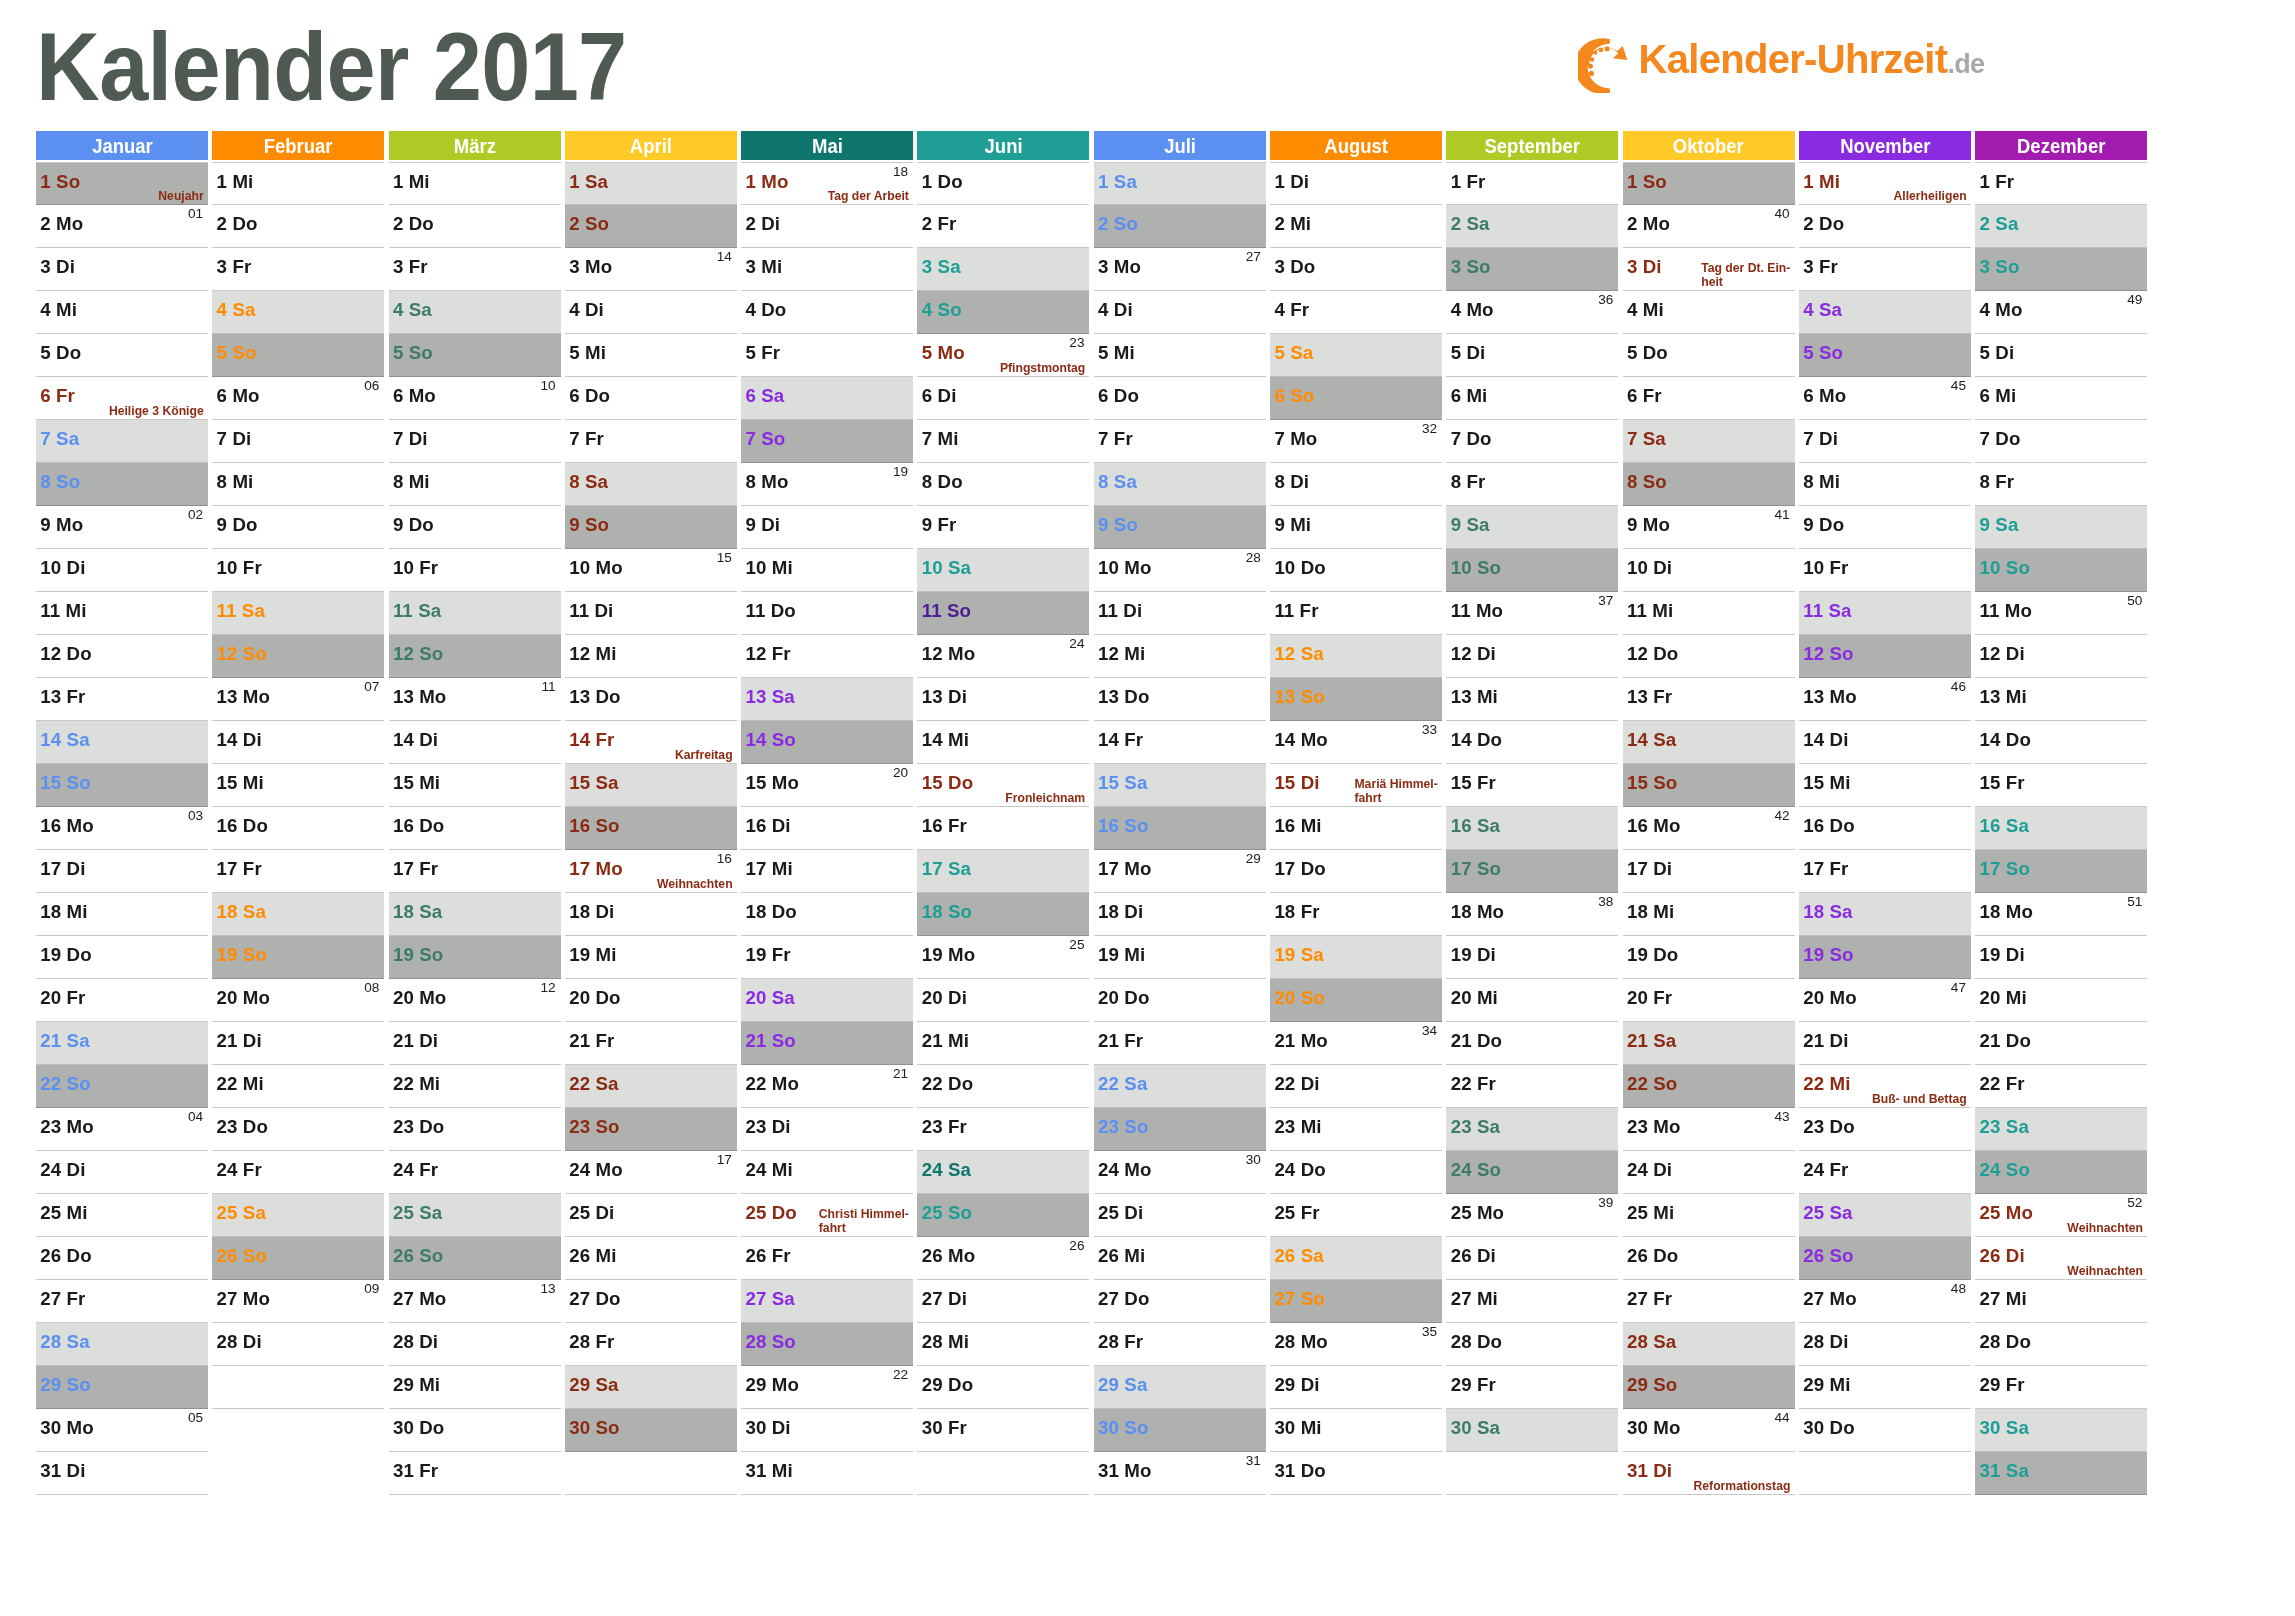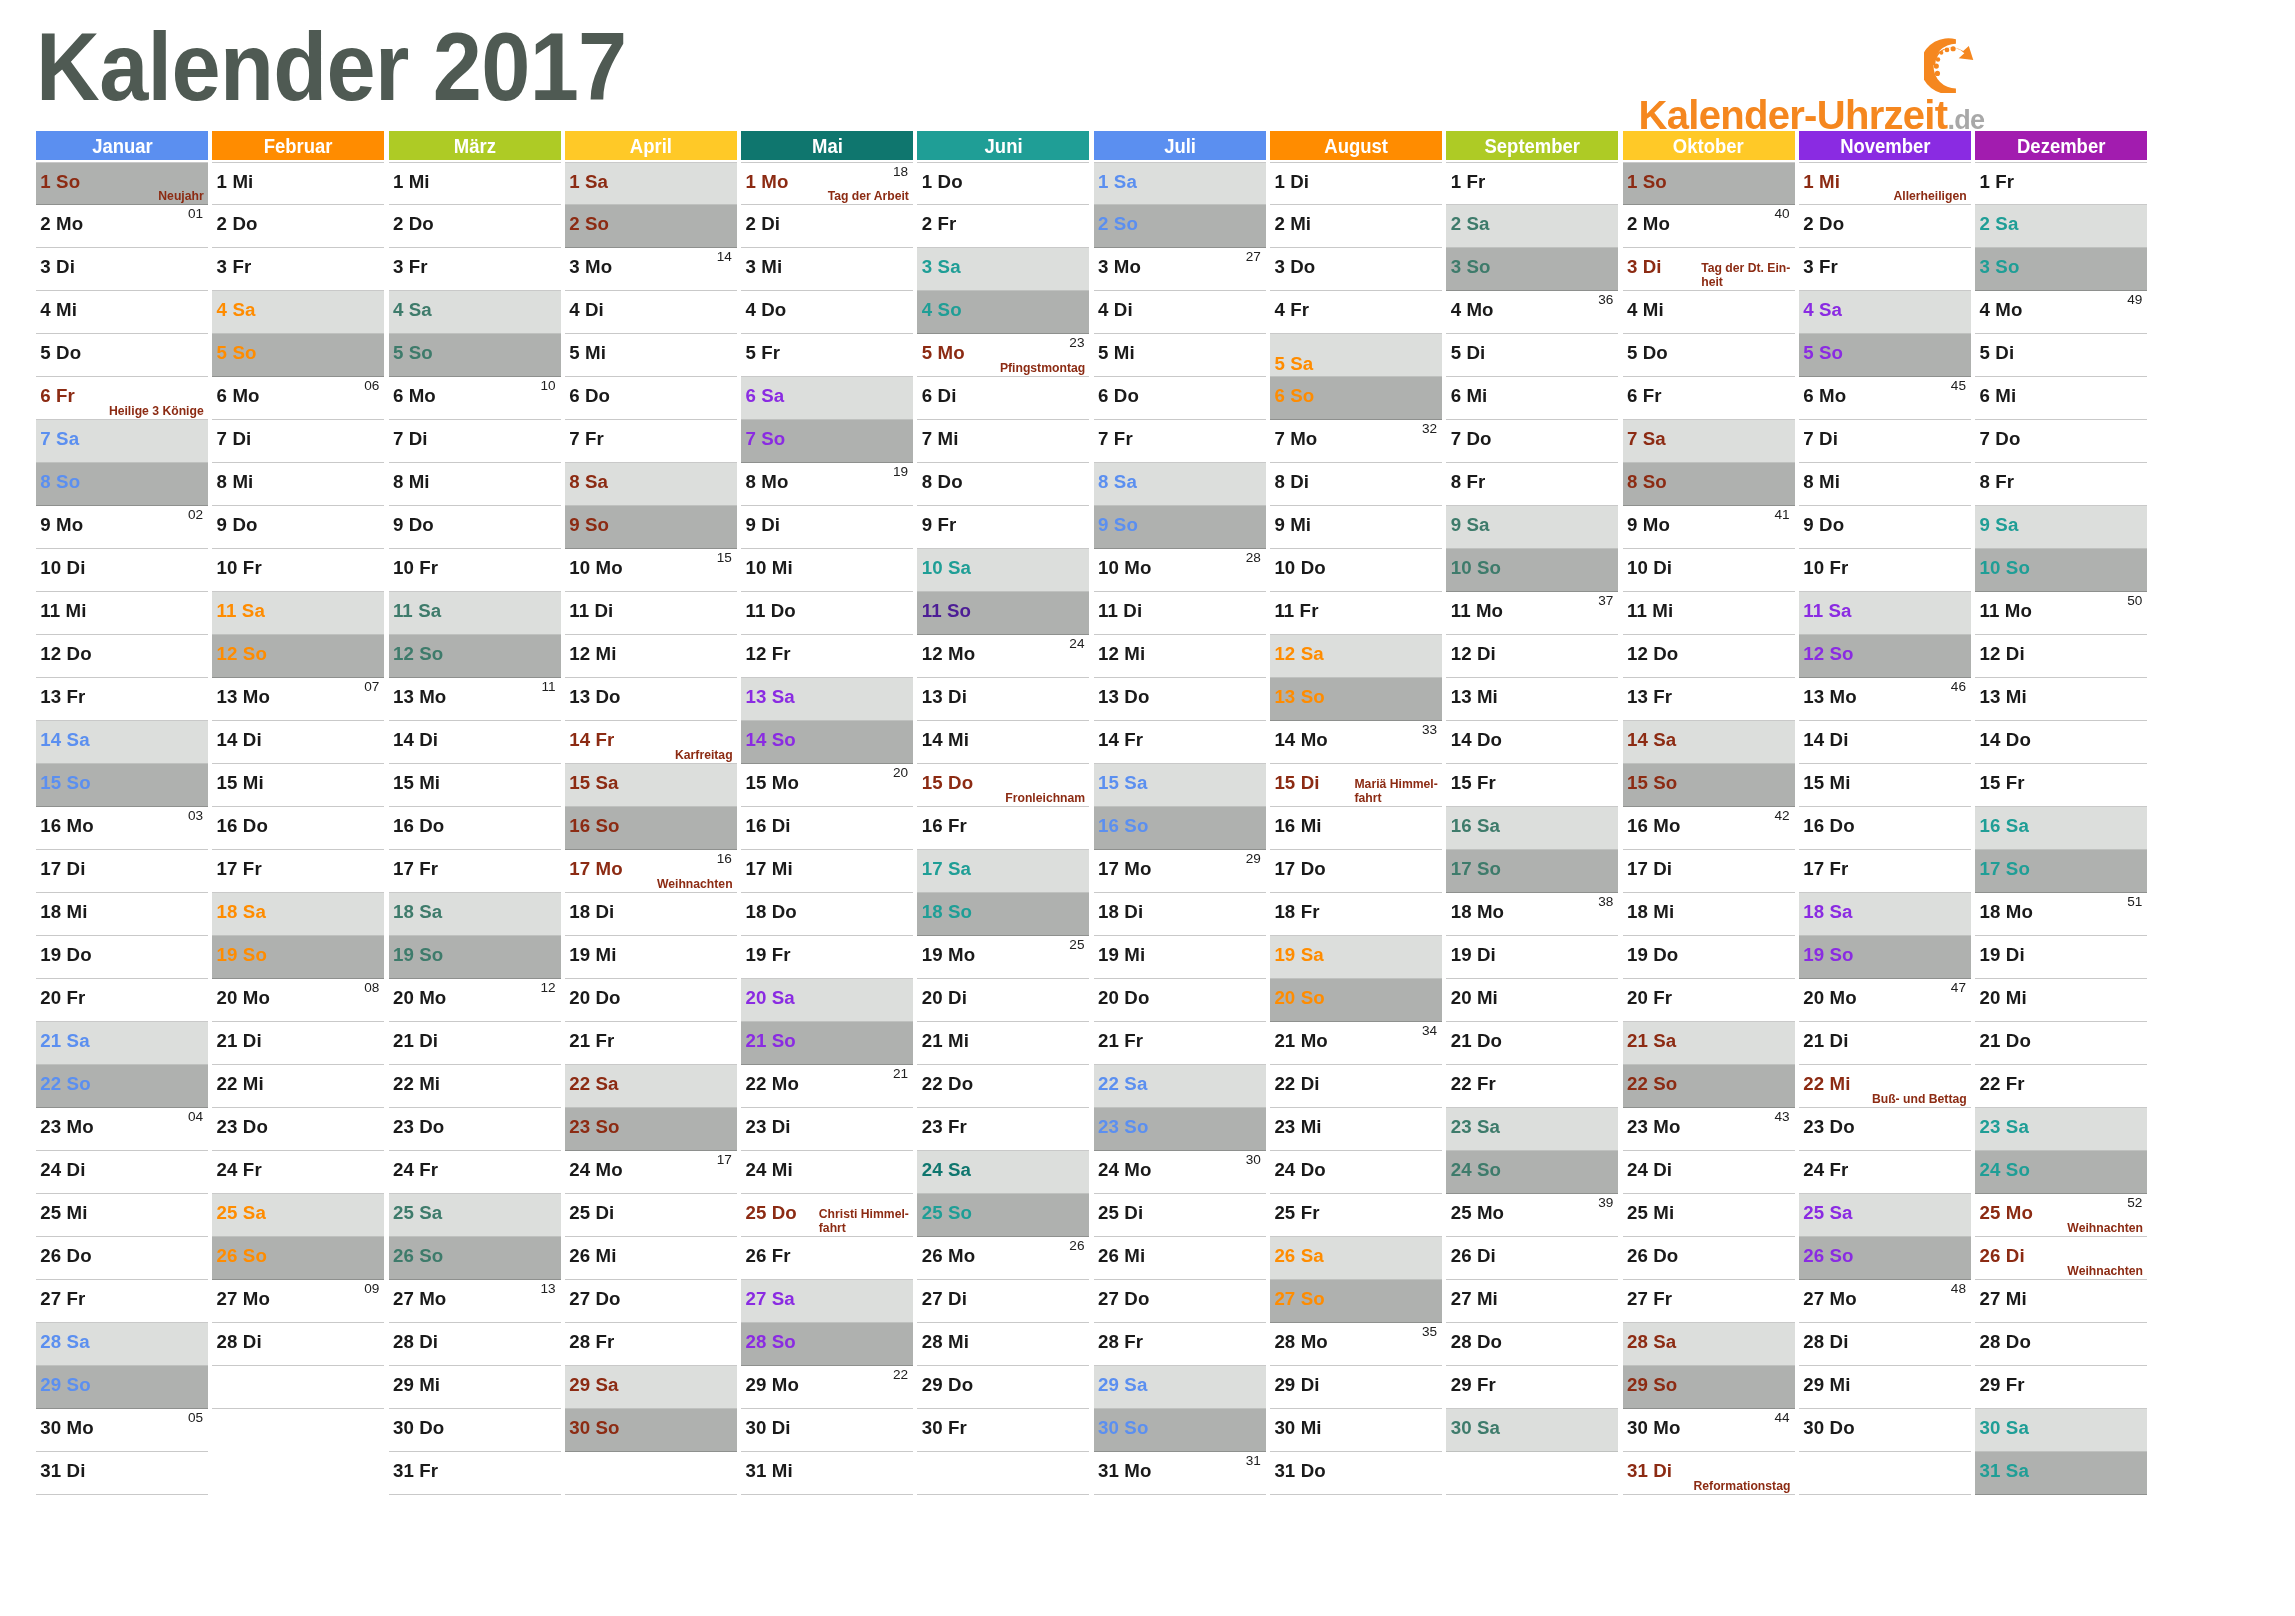--- a/index.html
+++ b/index.html
@@ -25,21 +25,21 @@
     font-size: 96px;
     font-weight: bold;
     color: #4F5A53;
     letter-spacing: -0.7px;
     line-height: 1;
     margin-top: 18.7px;
     white-space: nowrap;
     transform: scaleX(0.92);
     transform-origin: left top;
   }
-  .brand { display: flex; align-items: flex-end; margin-top: 37px; padding-right: 5.7px; flex-direction: column; }
+  .brand { display: flex; align-items: flex-start; margin-top: 37px; padding-right: 5.7px; }
   .brand-mark { width: 56px; height: 56px; flex: 0 0 56px; margin-right: 4.3px; }
   .brand-text { font-size: 40px; font-weight: bold; color: #9D9D9D; letter-spacing: -0.7px; white-space: nowrap; }
   .brand-text .accent { color: #F5871F; }
   .brand-text .tld { font-size: 27px; color: #A8A8A8; font-weight: bold; }
 
   
   .cal { display: flex; gap: 4.3px; align-items: flex-start; }
   .month { width: 172px; flex: 0 0 172px; }
 
   .month-head {
@@ -854,21 +854,21 @@
           <div class="day">
             <div class="dlabel">2 Mi</div>
           </div>
           <div class="day">
             <div class="dlabel">3 Do</div>
           </div>
           <div class="day">
             <div class="dlabel">4 Fr</div>
           </div>
           <div class="day sat">
-            <div class="dlabel" style="color: rgb(255, 140, 0); margin-top: 11px;">5 Sa</div>
+            <div class="dlabel" style="color: rgb(255, 140, 0);">5 Sa</div>
           </div>
           <div class="day sun">
             <div class="dlabel" style="color: rgb(255, 140, 0);">6 So</div>
           </div>
           <div class="day">
             <div class="dlabel">7 Mo</div>
             <div class="wk">32</div>
           </div>
           <div class="day">
             <div class="dlabel">8 Di</div>

